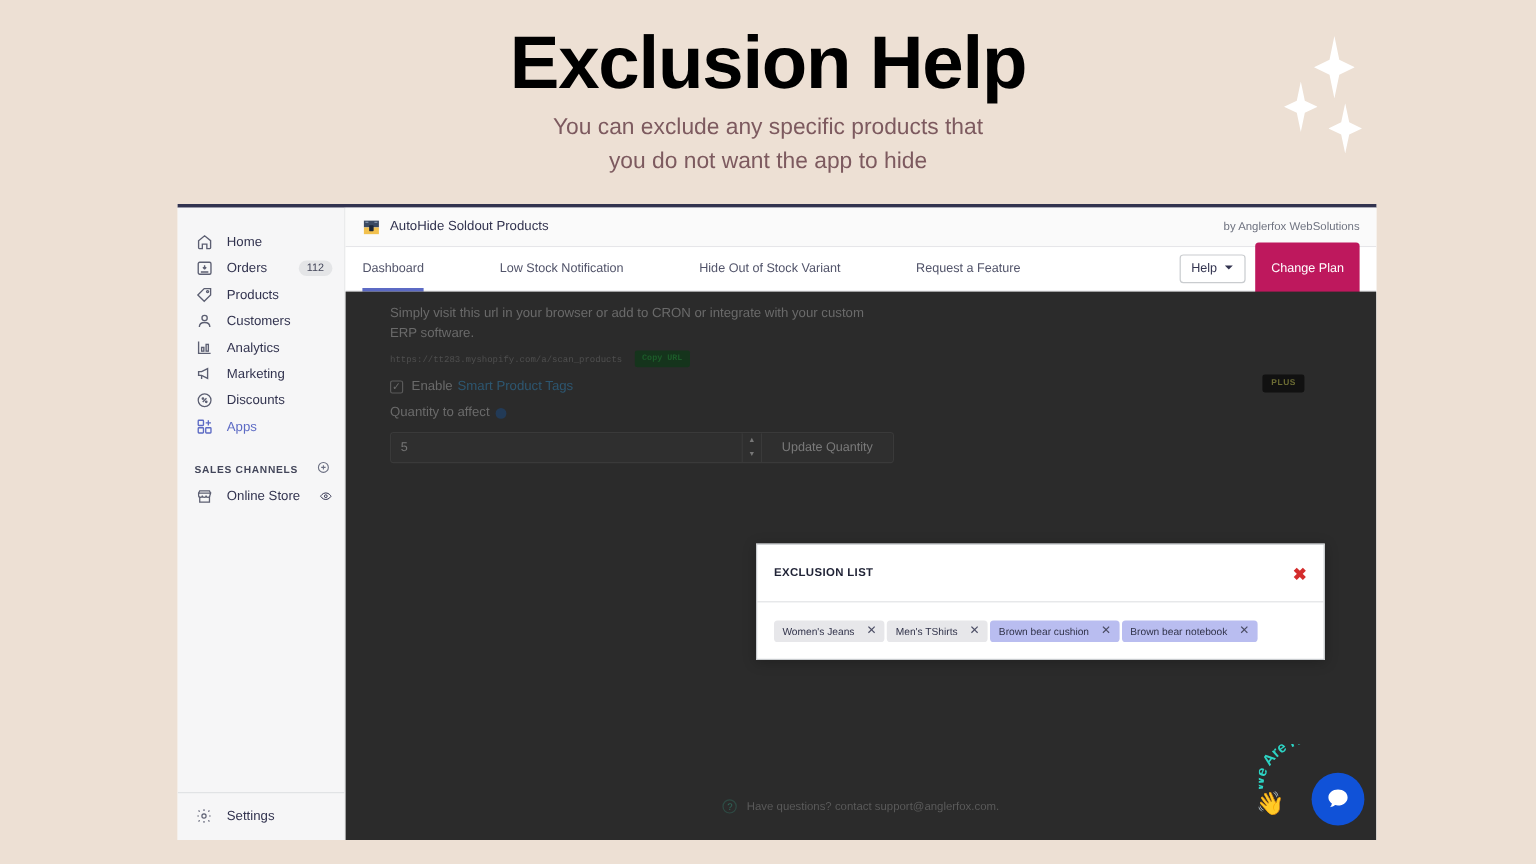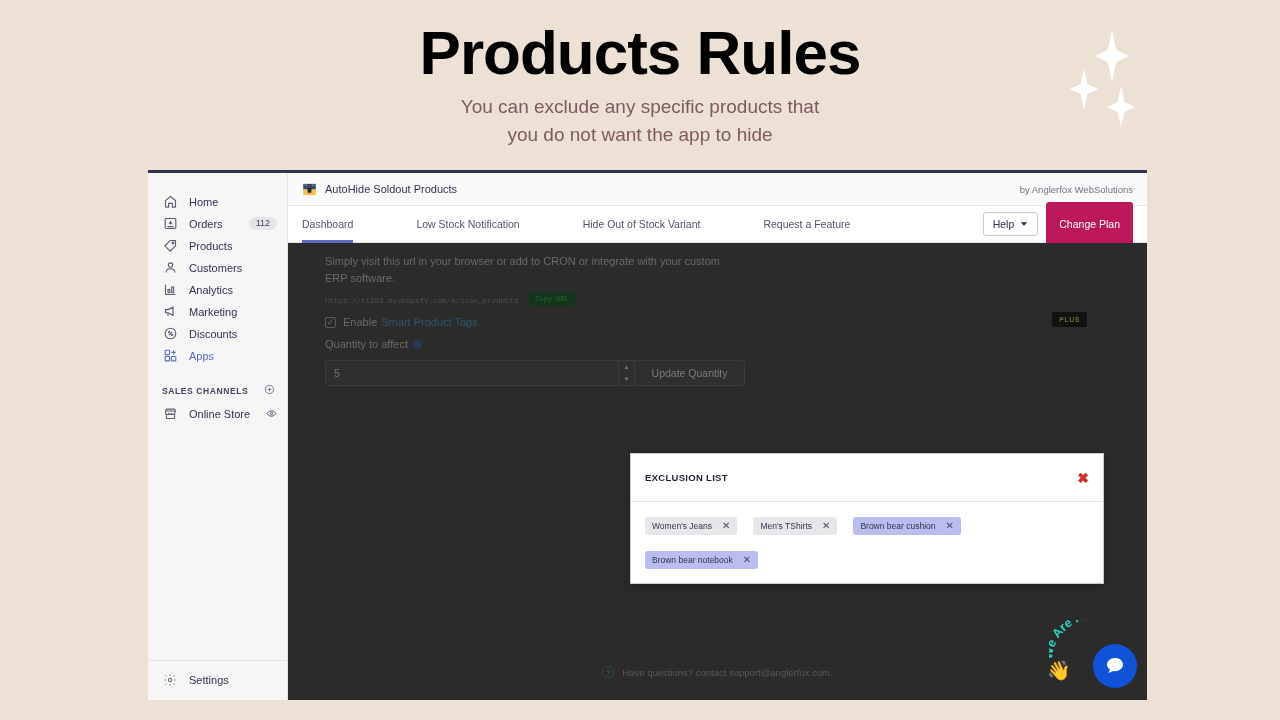--- a/index.html
+++ b/index.html
@@ -410,39 +410,39 @@
     padding: 7px 14px;
   }
   .btn-add-collections {
     background: #ffffff;
     color: #32334f;
     border: 1px solid #d3d5d8;
     font-size: 10.5px;
     border-radius: 3px;
     padding: 7px 14px;
   }
-  .chip-row { display: flex; flex-wrap: wrap; gap: 16px; }
+  .chip-row { display: flex; flex-wrap: wrap; gap: 2px; }
   .chip {
     display: flex;
     align-items: center;
     gap: 10px;
     font-size: 8.5px;
     padding: 4px 7px;
     border-radius: 3px;
     color: #31334a;
     background: #e7e7ea;
   }
   .chip.collection { background: #b9bdf0; }
   .chip-x { font-size: 10px; color: #4a4c63; line-height: 1; }
 </style>
 </head>
 <body>
 
 <div class="hero">
-  <div class="hero-title">Products Rules</div>
+  <div class="hero-title">Exclusion Help</div>
   <div class="hero-subtitle">
     <span>You can exclude any specific products that</span>
     <span>you do not want the app to hide</span>
   </div>
 </div>
 
 <div class="sparkles">
   <div class="sparkle spark-a"></div>
   <div class="sparkle spark-b"></div>
   <div class="sparkle spark-c"></div>

